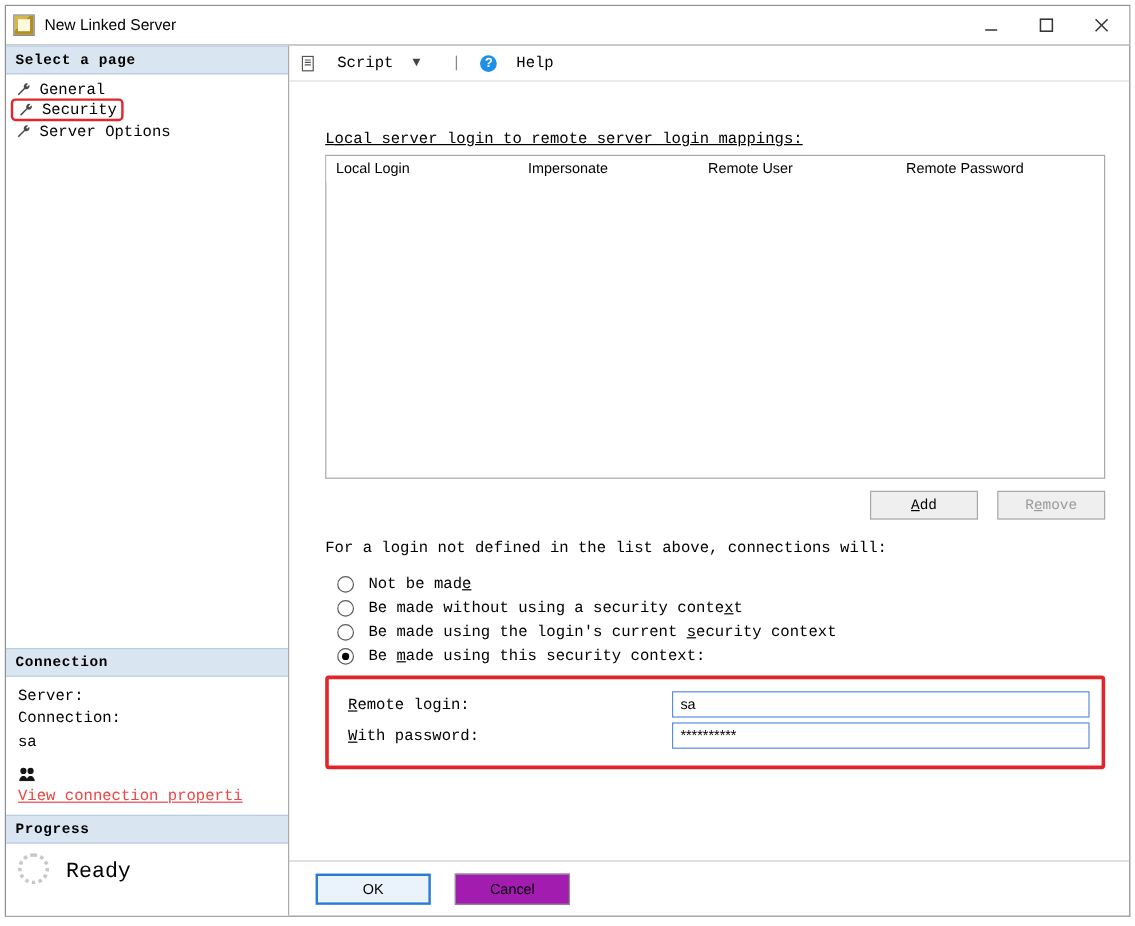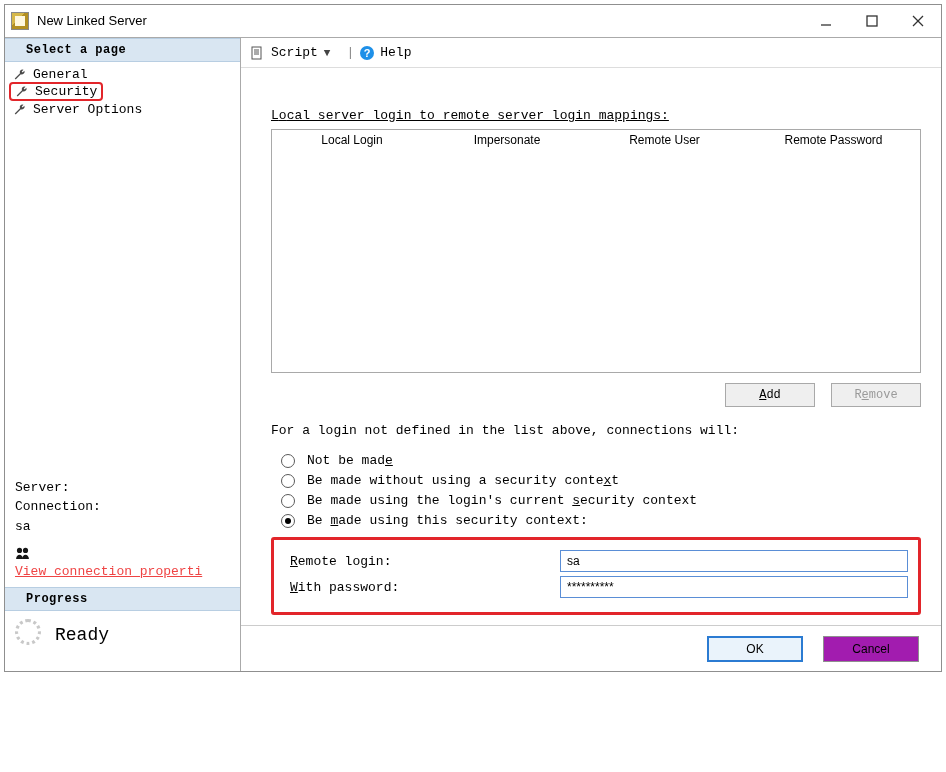--- a/index.html
+++ b/index.html
@@ -1,20 +1,20 @@
 <!DOCTYPE html>
 <html><head>
 <meta charset="utf-8">
 <style>
   * { box-sizing: border-box; }
   html, body { margin:0; padding:0; font-family: "MS Sans Serif", Tahoma, sans-serif; font-size: 12px; color:#000; background:#fff; }
   .window {
     position: relative;
     width: 938px;
-    height: 668px;
+    height: 760px;
     margin: 4px;
     border: 1px solid #8f8f8f;
     background: #ffffff;
     display: flex;
     flex-direction: column;
   }
   
   .titlebar {
     height: 32px;
     background: #ffffff;
@@ -52,21 +52,21 @@
   .left {
     width: 236px;
     border-right:1px solid #aaa;
     display:flex; flex-direction:column;
     background:#fff;
   }
   .sectionhdr {
     background: #d9e6f2;
     border-top:1px solid #b8cee2;
     border-bottom:1px solid #b8cee2;
-    padding: 4px 21px;
+    padding: 4px 8px;
     font-family: "Courier New", monospace;
     font-size: 12px;
     font-weight: bold;
     letter-spacing: 0.5px;
   }
   .pages { padding: 4px 4px 0 4px; }
   .page-item {
     display:flex; align-items:center; gap:6px;
     padding: 1px 4px;
     font-family: "Courier New", monospace;
@@ -98,21 +98,21 @@
     border:3px dotted #c8c8c8;
   }
 
   
   .right {
     flex:1; display:flex; flex-direction:column;
     padding: 0;
     min-width:0;
   }
   .toolbar {
-    height: 30px; display:flex; align-items:center; gap:6px;
+    height: 30px; display:flex; align-items:center; gap:16px;
     padding: 0 10px;
     border-bottom:1px solid #ddd;
     font-family: "Courier New", monospace; font-size:13px;
   }
   .scripticon { width:14px; height:14px; }
   .toolbar .drop { font-size:11px; color:#444; margin-right:10px; }
   .helpicon {
     width:14px; height:14px; border-radius:50%; background:#1e90e8; color:#fff;
     font-size:11px; font-weight:bold; display:flex; align-items:center; justify-content:center;
     font-family: Arial, sans-serif;
@@ -128,21 +128,21 @@
 
   .grid {
     border:1px solid #a9a9a9;
     height: 270px;
     background:#fff;
   }
   .gridhdr {
     display:flex; height:22px; background:#fff;
     font-family: Tahoma, Arial, sans-serif; font-size:12px;
   }
-  .gh { padding:3px 8px; white-space:nowrap;text-align:center; }
+  .gh { padding:3px 8px; white-space:nowrap; }
   .gh1 { width: 160px; }
   .gh2 { width: 150px; }
   .gh3 { width: 165px; }
   .gh4 { flex:1; }
 
   .btnrow { display:flex; justify-content:flex-end; gap:16px; margin:10px 0 14px 0; }
   .btn {
     width: 90px; height:24px;
     border:1px solid #a9a9a9; background:#efefef;
     font-family:"Courier New", monospace; font-size:12px;
@@ -168,21 +168,21 @@
   .formrow { display:flex; align-items:center; margin:4px 0; }
   .formrow .flabel { width: 270px; }
   .formrow input {
     flex:1; height:22px; border:1px solid #5a8ed6;
     padding: 1px 6px; font-family: Tahoma, Arial, sans-serif; font-size:12px;
     outline:none;
   }
 
   .footer {
     height:46px; border-top:1px solid #ccc;
-    display:flex; align-items:center; justify-content:flex-end; gap:20px;
+    display:flex; align-items:center; justify-content:flex-start; gap:20px;
     padding: 0 22px;
   }
   .footbtn {
     width:96px; height:26px;
     border:1px solid #8f8f8f; background:#a21caf;
     font-family: Tahoma, Arial, sans-serif; font-size:12px;
     display:flex; align-items:center; justify-content:center;
   }
   .footbtn.primary { border:2px solid #2b7bd2; background:#eaf3fb; }
 
@@ -245,20 +245,21 @@
             <svg viewBox="0 0 16 16">
                 <path d="M13 3a3 3 0 0 1-4 4L3 13l-1-1 6-6a3 3 0 0 1 4-4l-2 2 1 1 2-2z" fill="#4a4a4a"></path>
               </svg>
           </span>
           <span>Server Options</span>
         </div>
       </div>
 
       <div class="fillspace"></div>
 
+      <div class="sectionhdr">Connection</div>
       <div class="conn-block">
         <div class="lbl">Server:</div>
         <div class="lbl">Connection:</div>
         <div class="val">sa</div>
         <div>
           <span class="connicons">
             <span class="person"><svg viewBox="0 0 10 14">
                   <circle cx="5" cy="4" r="3"></circle>
                   <path d="M1 14c0-3 2-5 4-5s4 2 4 5z"></path>
                 </svg></span>

